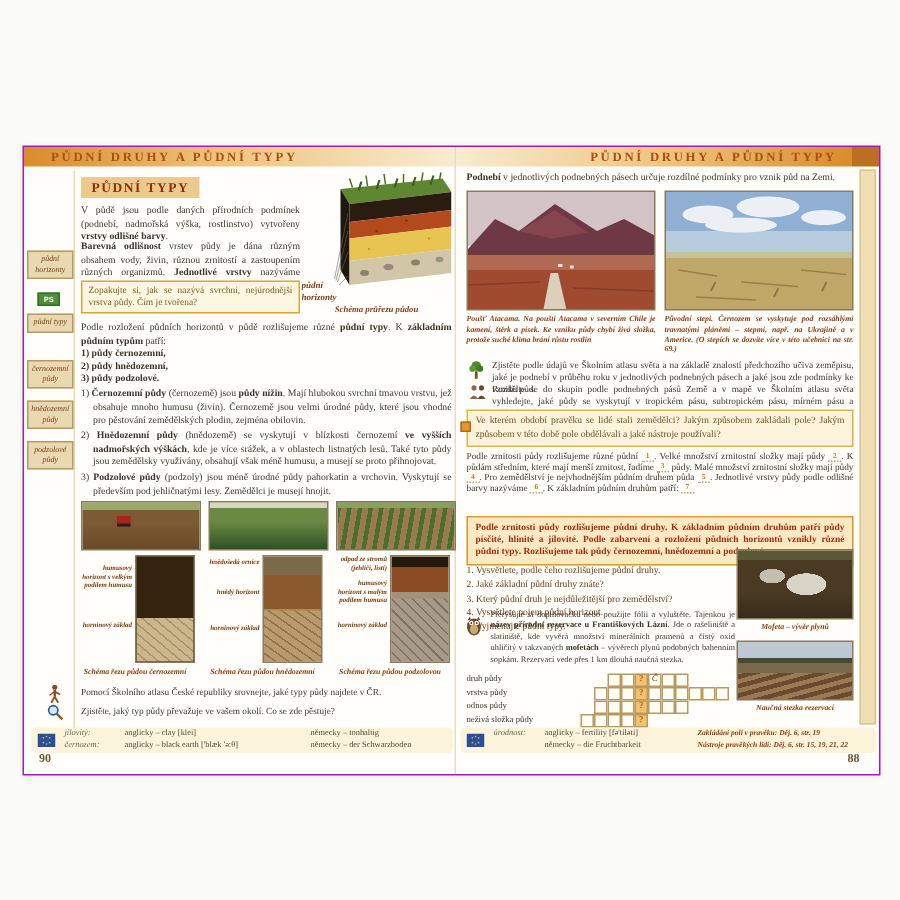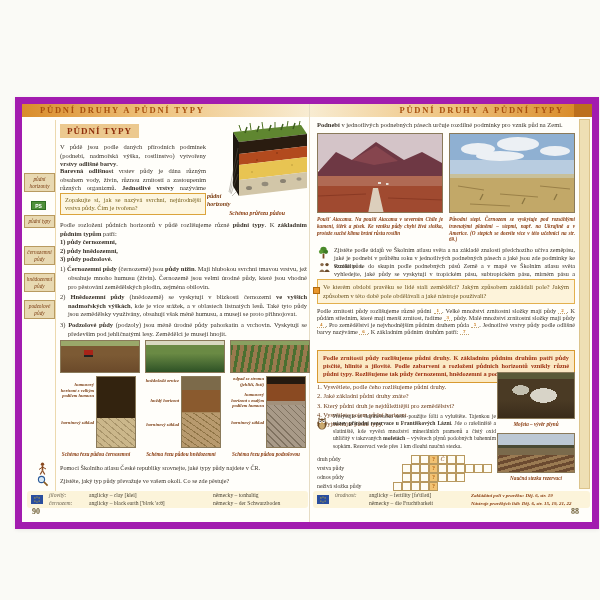--- a/index.html
+++ b/index.html
@@ -1,17 +1,17 @@
 <!DOCTYPE html>
 <html><head>
 <meta charset="utf-8">
 <style>
   html,body{margin:0;padding:0}
   body{width:600px;height:600px;background:#fafaf6;font-family:"Liberation Serif",serif;position:relative;overflow:hidden;color:#3a332a}
-  .spread{position:absolute;left:15px;top:97px;width:570px;height:418px;background:#fffefa;border:7px solid #a21caf;box-shadow:0 1px 4px rgba(0,0,0,.07)}
+  .spread{position:absolute;left:15px;top:97px;width:570px;height:418px;background:#fffefa;border:1px solid #a21caf;box-shadow:0 1px 4px rgba(0,0,0,.07)}
   .abs{position:absolute}
   .hdr{position:absolute;top:0;height:13px;font-weight:bold;font-size:8.5px;letter-spacing:1.8px;color:#a8500e;line-height:13px;box-sizing:border-box;white-space:nowrap}
   .hdr-l{left:0;width:287px;background:linear-gradient(90deg,#d98c2b,#eec27c 45%,#f8ecd2);padding-left:18px}
   .hdr-r{left:287px;width:265px;background:linear-gradient(90deg,#f8ecd2,#eec27c 55%,#d98c2b);text-align:right;padding-right:10px}
   .hdr-block{position:absolute;top:0;left:552px;width:18px;height:13px;background:#bc6f1d}
   .pgdiv{position:absolute;left:287px;top:0;width:1px;height:418px;background:#e6dcc4}
   .rmbar{position:absolute;left:557px;top:15px;width:11px;height:370px;background:#eedfb4;border:1px solid #dcc48c;box-sizing:border-box}
   .lrule{position:absolute;left:33px;top:16px;width:1px;height:372px;background:#ecd9ae}
   .mtab{position:absolute;left:2px;width:31px;background:#e8d9b2;border:1px solid #b89a60;color:#7a3b10;font-style:italic;font-size:5.3px;line-height:1.25;text-align:center;padding:2px 1px;box-sizing:border-box}
   .badge-ps{position:absolute;left:9px;width:15px;height:9px;background:#4f8f3a;border:1px solid #2f6f22;color:#fff;font-size:5px;font-weight:bold;text-align:center;line-height:8px;font-family:"Liberation Sans",sans-serif;box-sizing:border-box}

